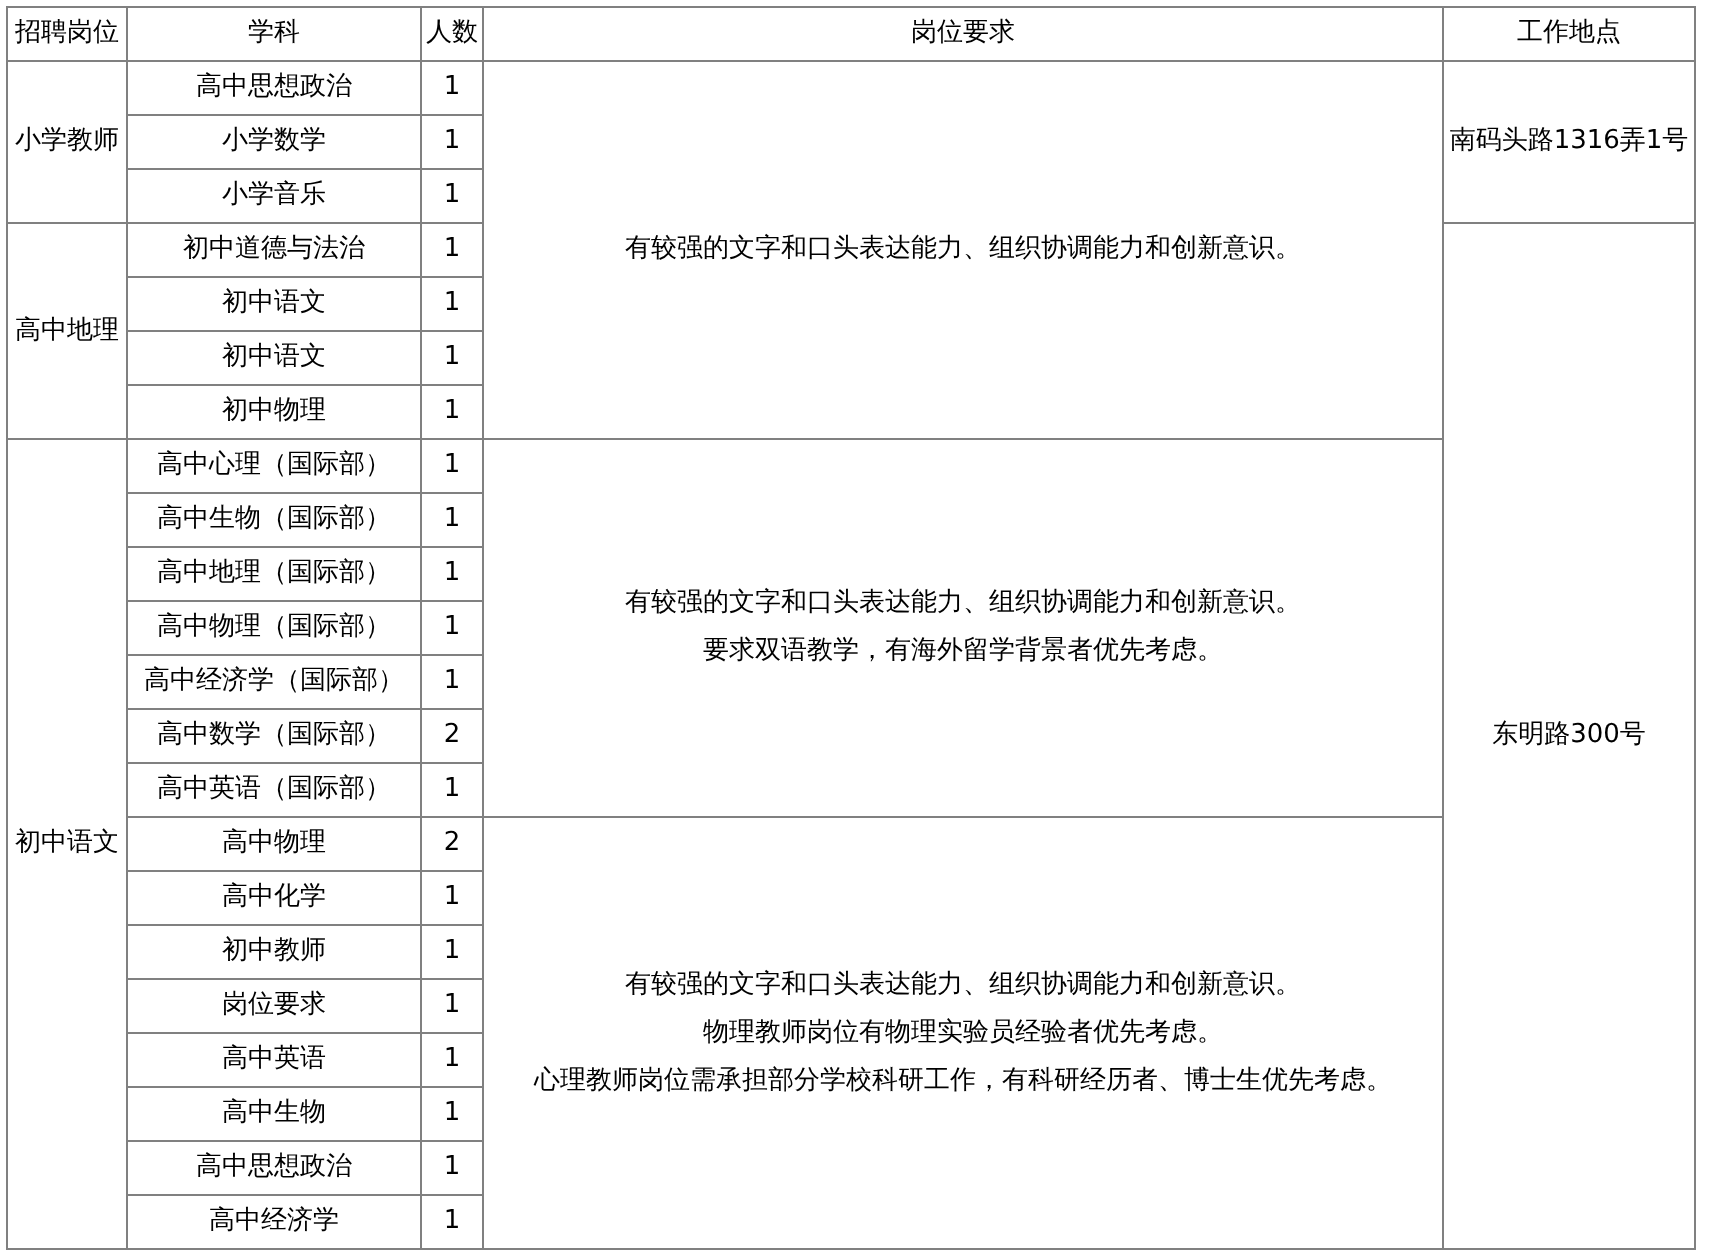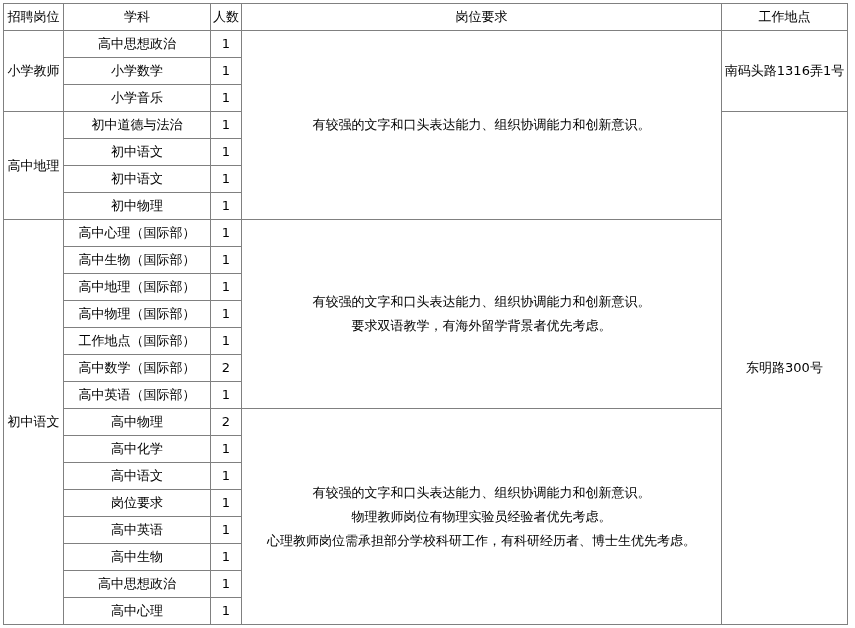--- a/index.html
+++ b/index.html
@@ -101,21 +101,21 @@
   </tr>
   <tr>
     <td>高中地理（国际部）</td>
     <td>1</td>
   </tr>
   <tr>
     <td>高中物理（国际部）</td>
     <td>1</td>
   </tr>
   <tr>
-    <td>工作地点（国际部）</td>
+    <td>高中经济学（国际部）</td>
     <td>1</td>
   </tr>
   <tr>
     <td>高中数学（国际部）</td>
     <td>2</td>
   </tr>
   <tr>
     <td>高中英语（国际部）</td>
     <td>1</td>
   </tr>
@@ -126,37 +126,37 @@
       <span class="req-line">有较强的文字和口头表达能力、组织协调能力和创新意识。</span>
       <span class="req-line">物理教师岗位有物理实验员经验者优先考虑。</span>
       <span class="req-line">心理教师岗位需承担部分学校科研工作，有科研经历者、博士生优先考虑。</span>
     </td>
   </tr>
   <tr>
     <td>高中化学</td>
     <td>1</td>
   </tr>
   <tr>
-    <td>高中语文</td>
+    <td>初中教师</td>
     <td>1</td>
   </tr>
   <tr>
     <td>岗位要求</td>
     <td>1</td>
   </tr>
   <tr>
     <td>高中英语</td>
     <td>1</td>
   </tr>
   <tr>
     <td>高中生物</td>
     <td>1</td>
   </tr>
   <tr>
     <td>高中思想政治</td>
     <td>1</td>
   </tr>
   <tr>
-    <td>高中心理</td>
+    <td>高中经济学</td>
     <td>1</td>
   </tr>
 </tbody>
   </table>
 
 </body></html>

